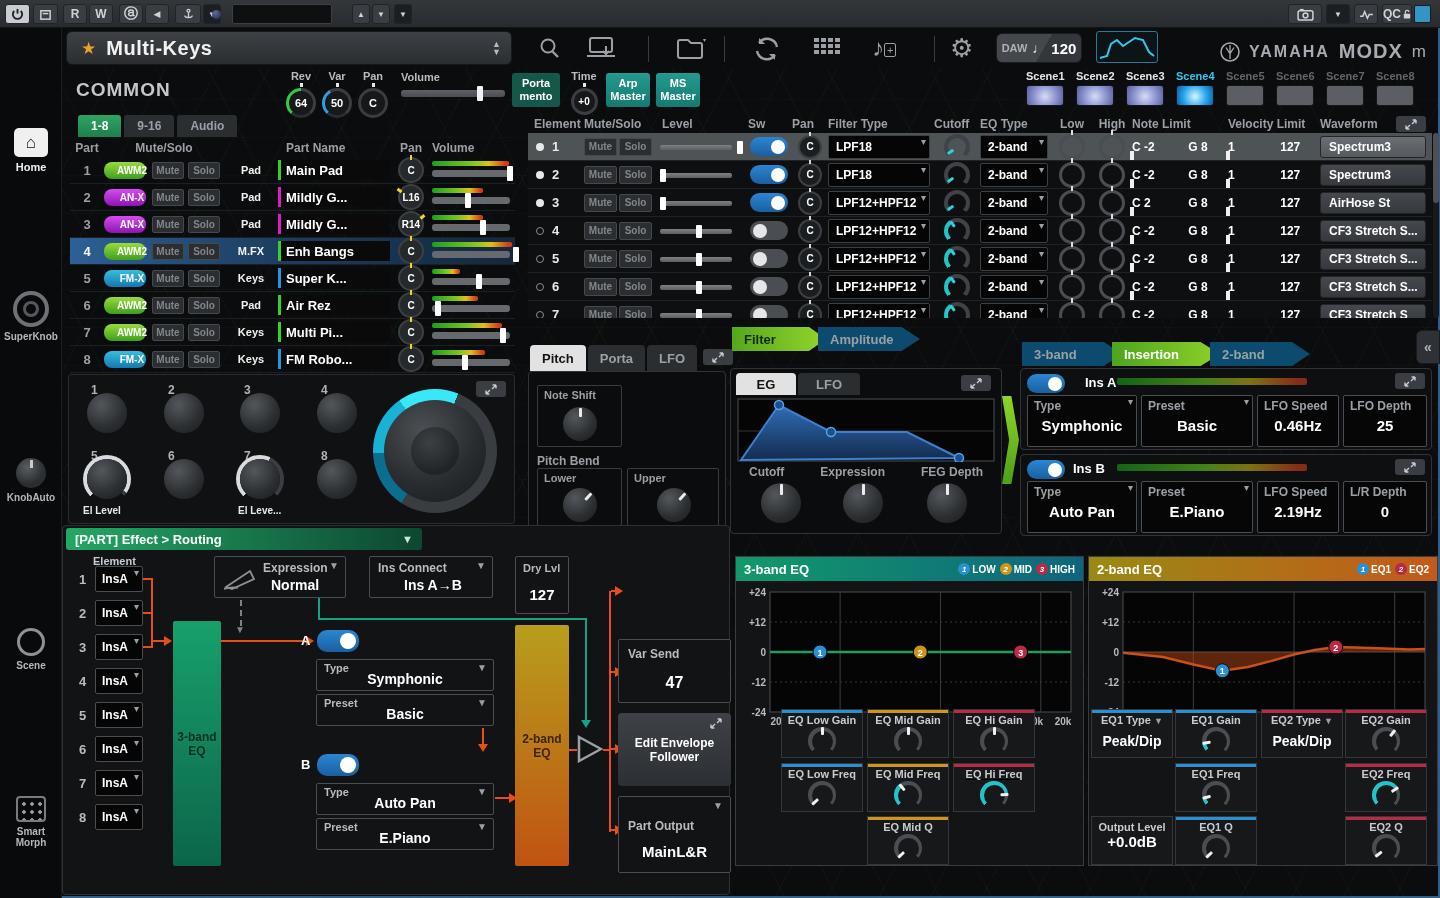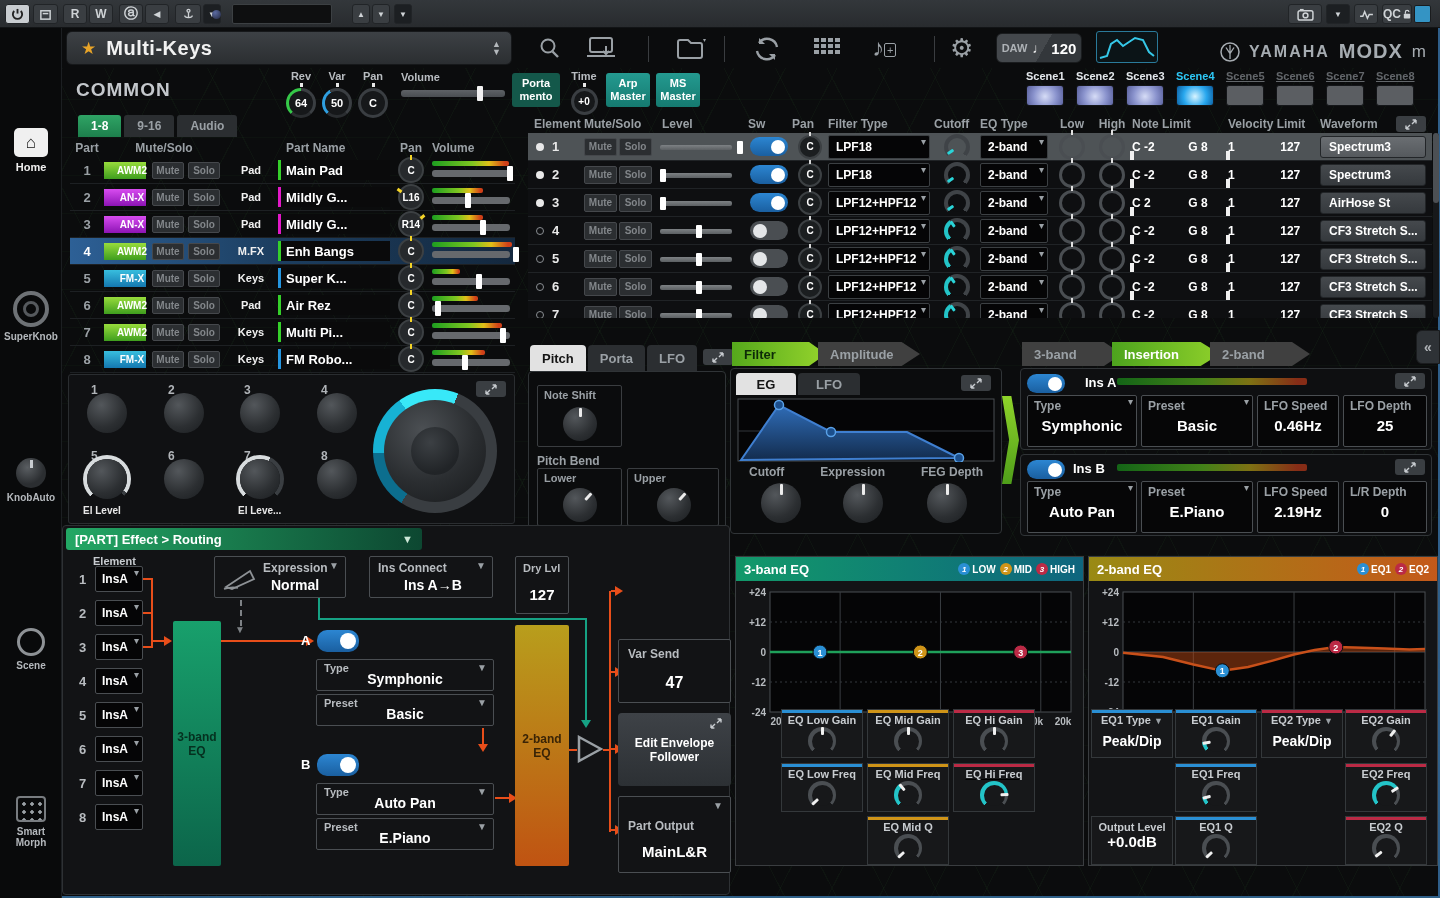--- a/index.html
+++ b/index.html
@@ -47,21 +47,21 @@
   .vring .face { position:absolute; left:3px; top:3px; right:3px; bottom:3px; border-radius:50%; background:#16181a;
                  display:flex; align-items:center; justify-content:center; color:#fff; font-size:11px; font-weight:bold; }
   #vol-label { position:absolute; left:401px; top:71px; color:#b8bcc0; font-size:11px; font-weight:bold; }
   #vol-track { position:absolute; left:401px; top:90px; width:104px; height:7px; border-radius:3px; background:linear-gradient(180deg,#5e6266,#4a4e52); }
   #vol-handle { position:absolute; top:-4px; width:6px; height:15px; background:#f2f2f2; border-radius:1px; }
   .cbtn { position:absolute; top:73px; height:34px; border-radius:3px; color:#fff; font-size:11px; font-weight:bold;
           display:flex; flex-direction:column; align-items:center; justify-content:center; line-height:13px; }
   #scene-strip { position:absolute; left:1026px; top:70px; display:flex; gap:12px; }
   .scene { width:38px; text-align:center; }
   .scene .slb { font-size:11px; font-weight:bold; color:#e4e8ec; }
-  .scene.dim .slb { color:#63676b;text-decoration:underline; } .scene.active .slb { color:#2ec9f7; }
+  .scene.dim .slb { color:#63676b; } .scene.active .slb { color:#2ec9f7; }
   .scene .sbtn { margin-top:3px; height:21px; border-radius:3px; border:1px solid #141619; background:#5b5e62; }
   .scene.lit .sbtn { background:radial-gradient(circle at 50% 55%,#d6dcf6 0%,#8a93cd 55%,#585f9b 100%); }
   .scene.active .sbtn { background:radial-gradient(circle at 50% 55%,#d8f4ff 0%,#28a7ee 55%,#0b5c9e 100%); }
 
   
   .panel { position:absolute; background:#121315; border:1px solid #303437; border-radius:4px; }
   .knob { position:relative; display:inline-block; border-radius:50%;
           background:radial-gradient(circle at 36% 30%,#53575b,#2c2f32 58%,#1a1d20); }
   .knob .tick { position:absolute; left:50%; top:1px; width:3px; height:9px; margin-left:-1.5px; background:#ececec; border-radius:1px; }
   .k34 { width:34px; height:34px; } .k34 .tick { transform-origin:50% 16px; }
@@ -79,21 +79,21 @@
   .ptab { height:22px; padding:0 13px; border-radius:3px 3px 0 0; background:#2b2e31; color:#9aa0a5;
           font-size:12px; font-weight:bold; display:flex; align-items:center; }
   .ptab.active { background:linear-gradient(180deg,#2fa465,#1d7f4c); color:#fff; }
   #part-table { position:absolute; left:70px; top:139px; width:445px; }
   .phead,.prow { display:grid; grid-template-columns:34px 48px 36px 36px 54px 112px 42px 83px; align-items:center; }
   .phead { height:18px; color:#9aa0a5; font-size:12px; font-weight:bold; }
   .prow { height:27px; border-bottom:1px solid #1d2023; }
   .prow.selected { background:linear-gradient(90deg,#2d6096 0%,#1d3f61 45%,#14283e 100%); }
   .pnum { text-align:center; color:#9aa0a5; font-size:13px; font-weight:bold; }
   .prow.selected .pnum { color:#fff; }
-  .ebadge { width:42px; height:17px; border-radius:0; color:#fff; font-size:10px; font-weight:bold;
+  .ebadge { width:42px; height:17px; border-radius:8px; color:#fff; font-size:10px; font-weight:bold;
             display:flex; align-items:center; justify-content:center;padding-left:14px; }
   .ebadge.awm2 { background:linear-gradient(180deg,#98dc3c,#3f9e1e); }
   .ebadge.anx  { background:linear-gradient(180deg,#d84cf0,#8c14b4); }
   .ebadge.fmx  { background:linear-gradient(180deg,#38bede,#1478b0); }
   .msb { width:32px; height:17px; background:#2b2e31; border:1px solid #45484c; border-radius:2px;
          color:#82868a; font-size:10px; font-weight:bold; display:flex; align-items:center; justify-content:center; }
   .pcat { color:#f0f0f0; font-size:11px; font-weight:bold; text-align:center; }
   .pname { display:flex; align-items:center; height:20px; background:#0a0a0b; }
   .pname .bar { width:3px; height:20px; margin-right:5px; }
   .pname .nm { color:#fff; font-size:13px; font-weight:bold; white-space:nowrap; }
@@ -161,21 +161,21 @@
 
   
   .ttab { height:26px; padding:0 12px; background:#2b2e31; color:#9aa0a5; font-size:13px; font-weight:bold;
           border-radius:4px 4px 0 0; display:flex; align-items:center; }
   .ttab.active { background:#e2e2e2; color:#141414; }
   .fbox { position:absolute; border:1px solid #3a3d40; border-radius:2px; }
   .fbox .flb { position:absolute; left:6px; top:3px; color:#9aa0a5; font-size:11px; font-weight:bold; }
 
   
   .atab { height:24px; padding:0 18px 0 12px; color:#9aa0a5; font-size:13px; font-weight:bold; display:flex; align-items:center;
-          background:#404040; clip-path:polygon(0 0,82% 0,100% 50%,82% 100%,0 100%); }
+          background:#0c4a6e; clip-path:polygon(0 0,82% 0,100% 50%,82% 100%,0 100%); }
   .atab.green { background:linear-gradient(90deg,#55a81c,#95d42c); color:#0d2a08; }
   .atab.greenw { background:linear-gradient(90deg,#4da41e,#8fd02a); color:#fff; }
   #fchevron { position:absolute; left:1002px; top:396px; width:17px; height:88px; background:linear-gradient(180deg,#8fd42a,#4f9e1a);
               clip-path:polygon(0 0,55% 0,100% 50%,55% 100%,0 100%,42% 50%); }
 
   
   .insbox { position:absolute; background:#060607; border:1px solid #4a4e52; border-radius:2px; }
   .insbox .lb { position:absolute; left:6px; top:3px; color:#9aa0a5; font-size:12px; font-weight:bold; }
   .insbox .val { position:absolute; left:0; right:0; bottom:12px; text-align:center; color:#fff; font-size:15px; font-weight:bold; }
   .insmeter { position:absolute; height:7px; border-radius:2px; opacity:.8;
@@ -1089,21 +1089,21 @@
         </span>
     </div>
     <div class="fbox" style="left:98px;top:96px;width:92px;height:58px;">
       <span class="flb">Upper</span>
       <span class="knob k34" style="position:absolute;left:29px;top:19px;">
           <i class="tick" style="transform:rotate(43deg);"></i>
         </span>
     </div>
   </div>
 
-  <div style="position:absolute;left:732px;top:342px;display:flex;">
+  <div style="position:absolute;left:732px;top:327px;display:flex;">
     <div class="atab green" style="width:94px;">Filter</div>
     <div class="atab" style="width:102px;margin-left:-8px;">Amplitude</div>
   </div>
   <div class="panel" style="left:730px;top:368px;width:272px;height:166px;background:#0b0c0d;">
     <div style="position:absolute;left:5px;top:4px;display:flex;gap:2px;">
       <div class="ttab active" style="height:22px;width:60px;justify-content:center;">EG</div>
       <div class="ttab" style="height:22px;width:62px;justify-content:center;">LFO</div>
     </div>
     <div class="expand" style="position:absolute;right:10px;top:6px;">
       <svg width="14" height="11" viewBox="0 0 14 11">

